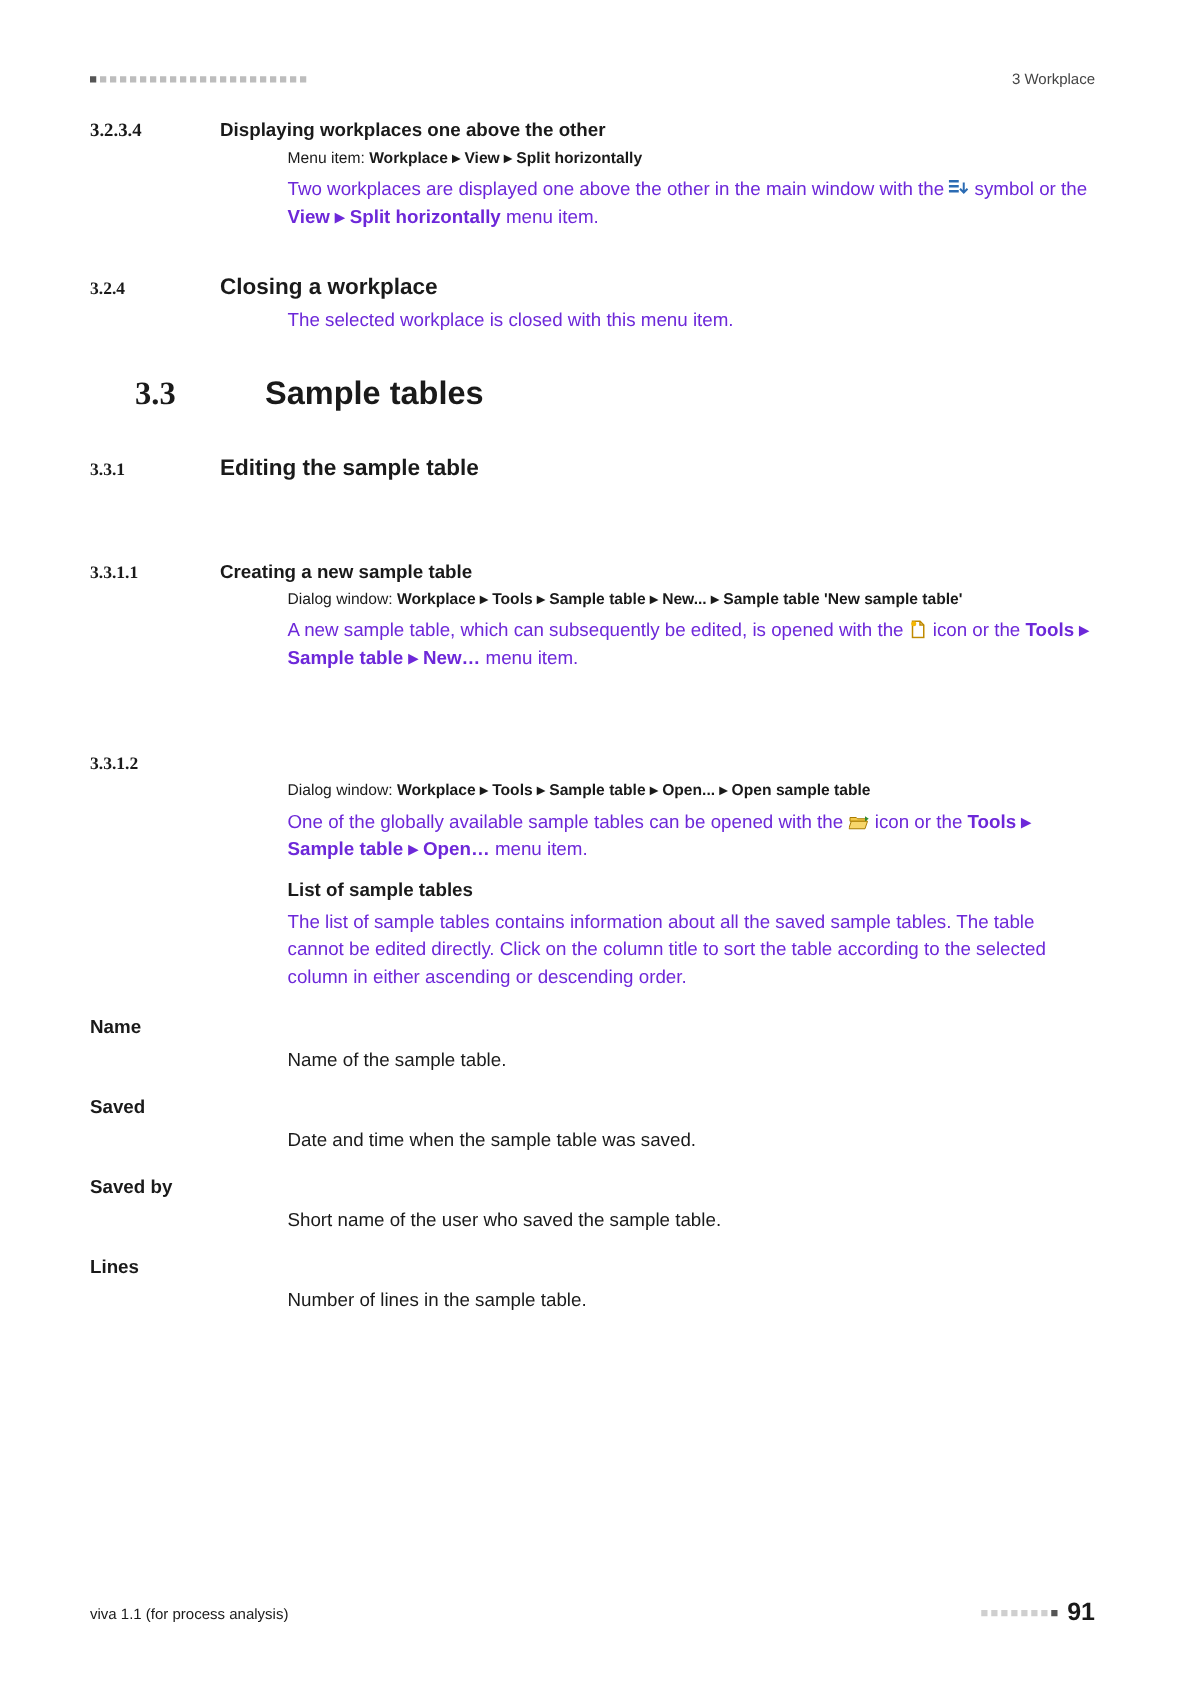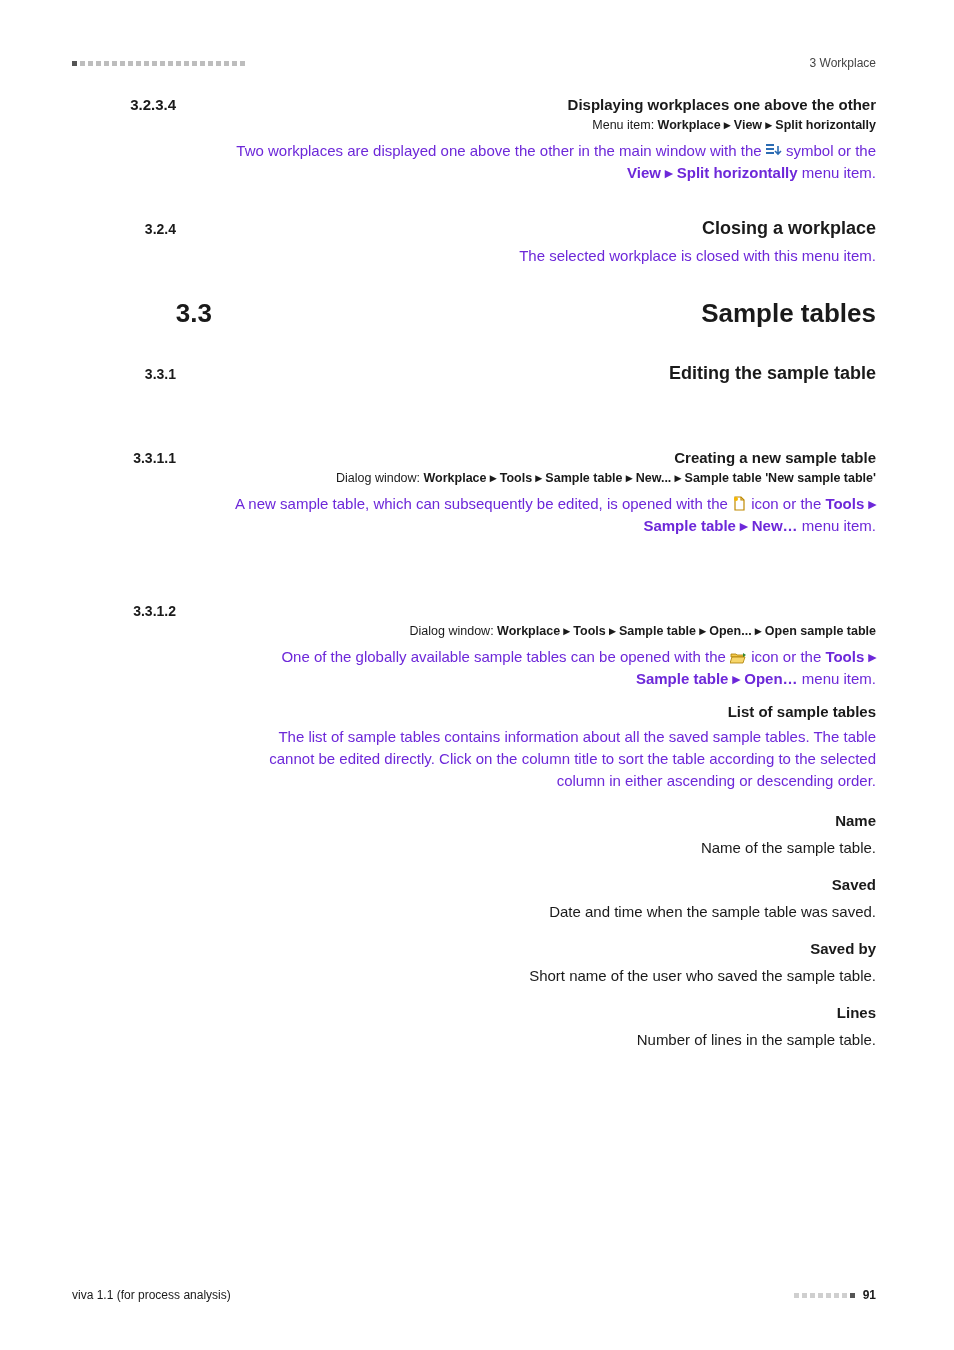--- a/index.html
+++ b/index.html
@@ -8,21 +8,20 @@
     font-family: "Segoe UI", "Helvetica Neue", Arial, sans-serif;
     background: #fff;
     color: #1a1a1a;
   }
   .page {
     width: 954px;
     height: 1350px;
     box-sizing: border-box;
     padding: 56px 78px 26px 72px;
     position: relative;
-    text-align: right;
   }
   .header-row {
     display: flex;
     justify-content: space-between;
     align-items: center;
     font-size: 12px;
     color: #444;
     margin-bottom: 26px;
   }
   .header-bars {
@@ -39,20 +38,21 @@
 
   .row {
     display: flex;
     align-items: baseline;
   }
   .num {
     width: 104px;
     flex-shrink: 0;
     font-weight: 900;
     font-size: 15px;
+    font-family: Liberation Serif, serif;
   }
   .num.lvl2 { font-size: 14px; }
   .num.lvl3 { font-size: 14px; margin-top: 48px; }
 
   .body-col {
     flex: 1;
   }
   .body-indent {
     padding-left: 158px;
   }
@@ -142,21 +142,21 @@
     height: 5px;
     background: #cfcfcf;
   }
   .footer-bars span:last-child { background: #555; }
   .footer-right {
     display: flex;
     align-items: center;
   }
   .footer-pagenum {
     font-weight: 900;
-    font-size: 12px;
+    font-size: 20px;
   }
 </style>
 </head>
 <body>
 
 <div class="page">
 
   <div class="header-row">
     <div class="header-bars">
       <span></span>

